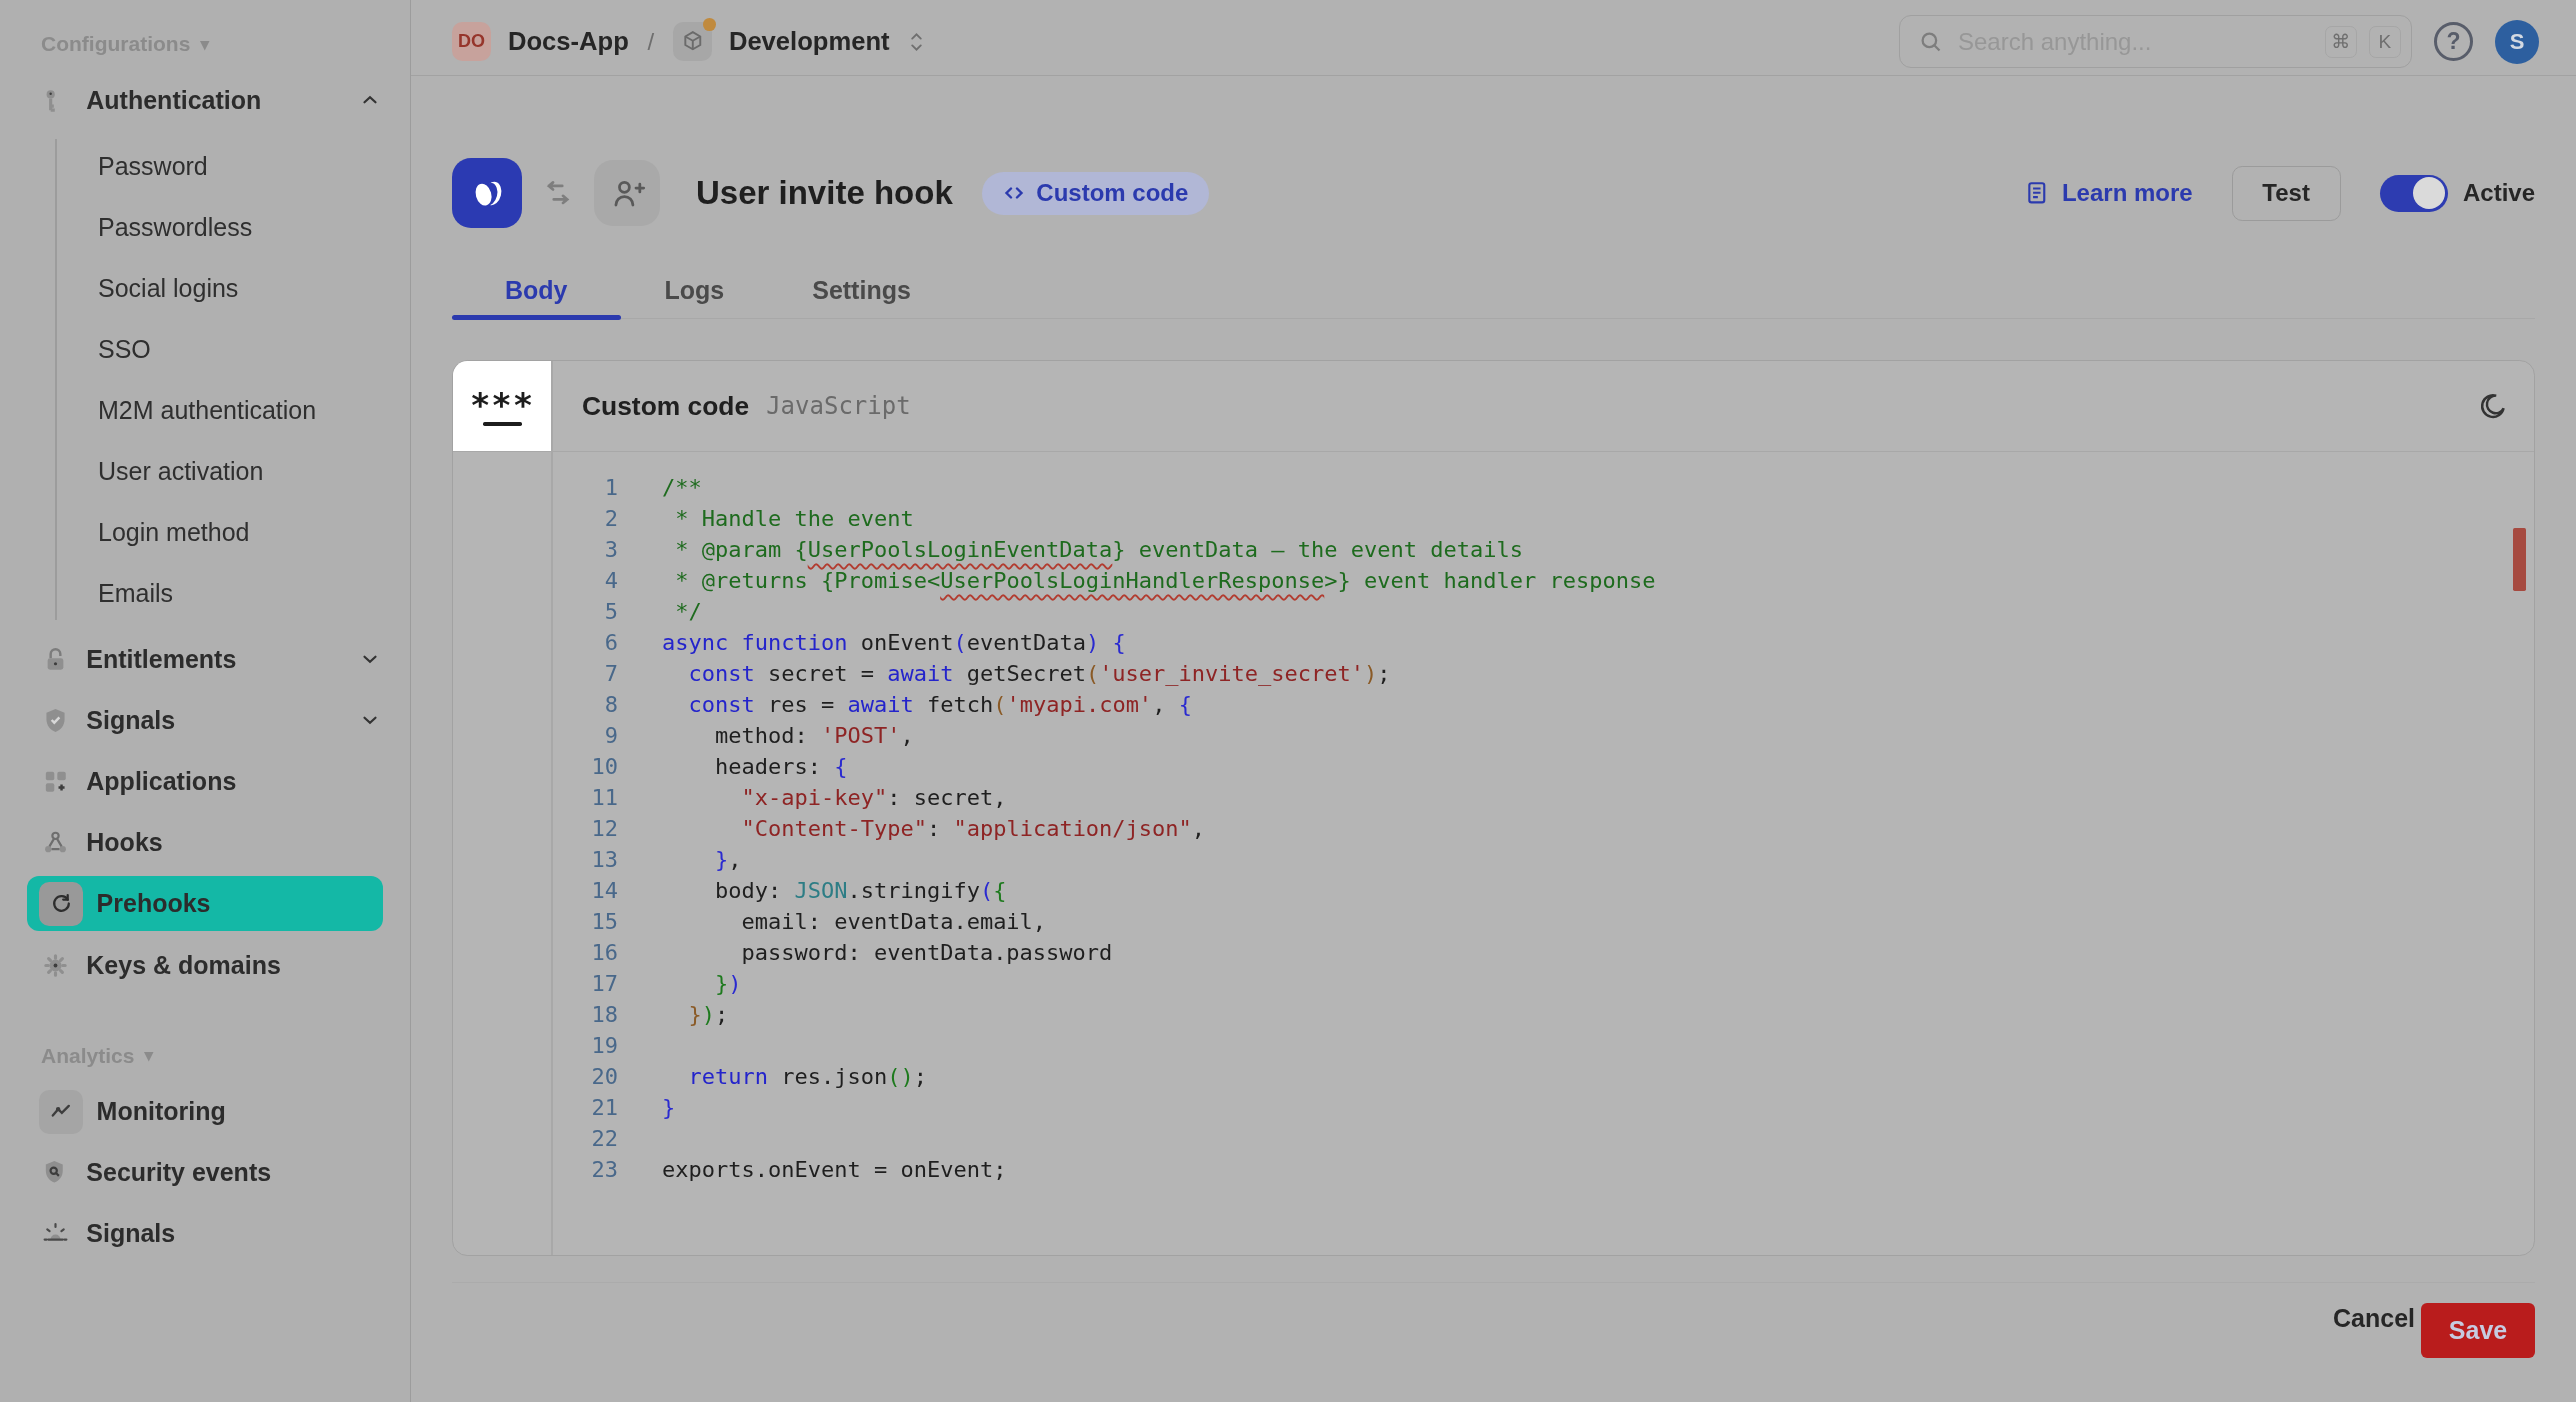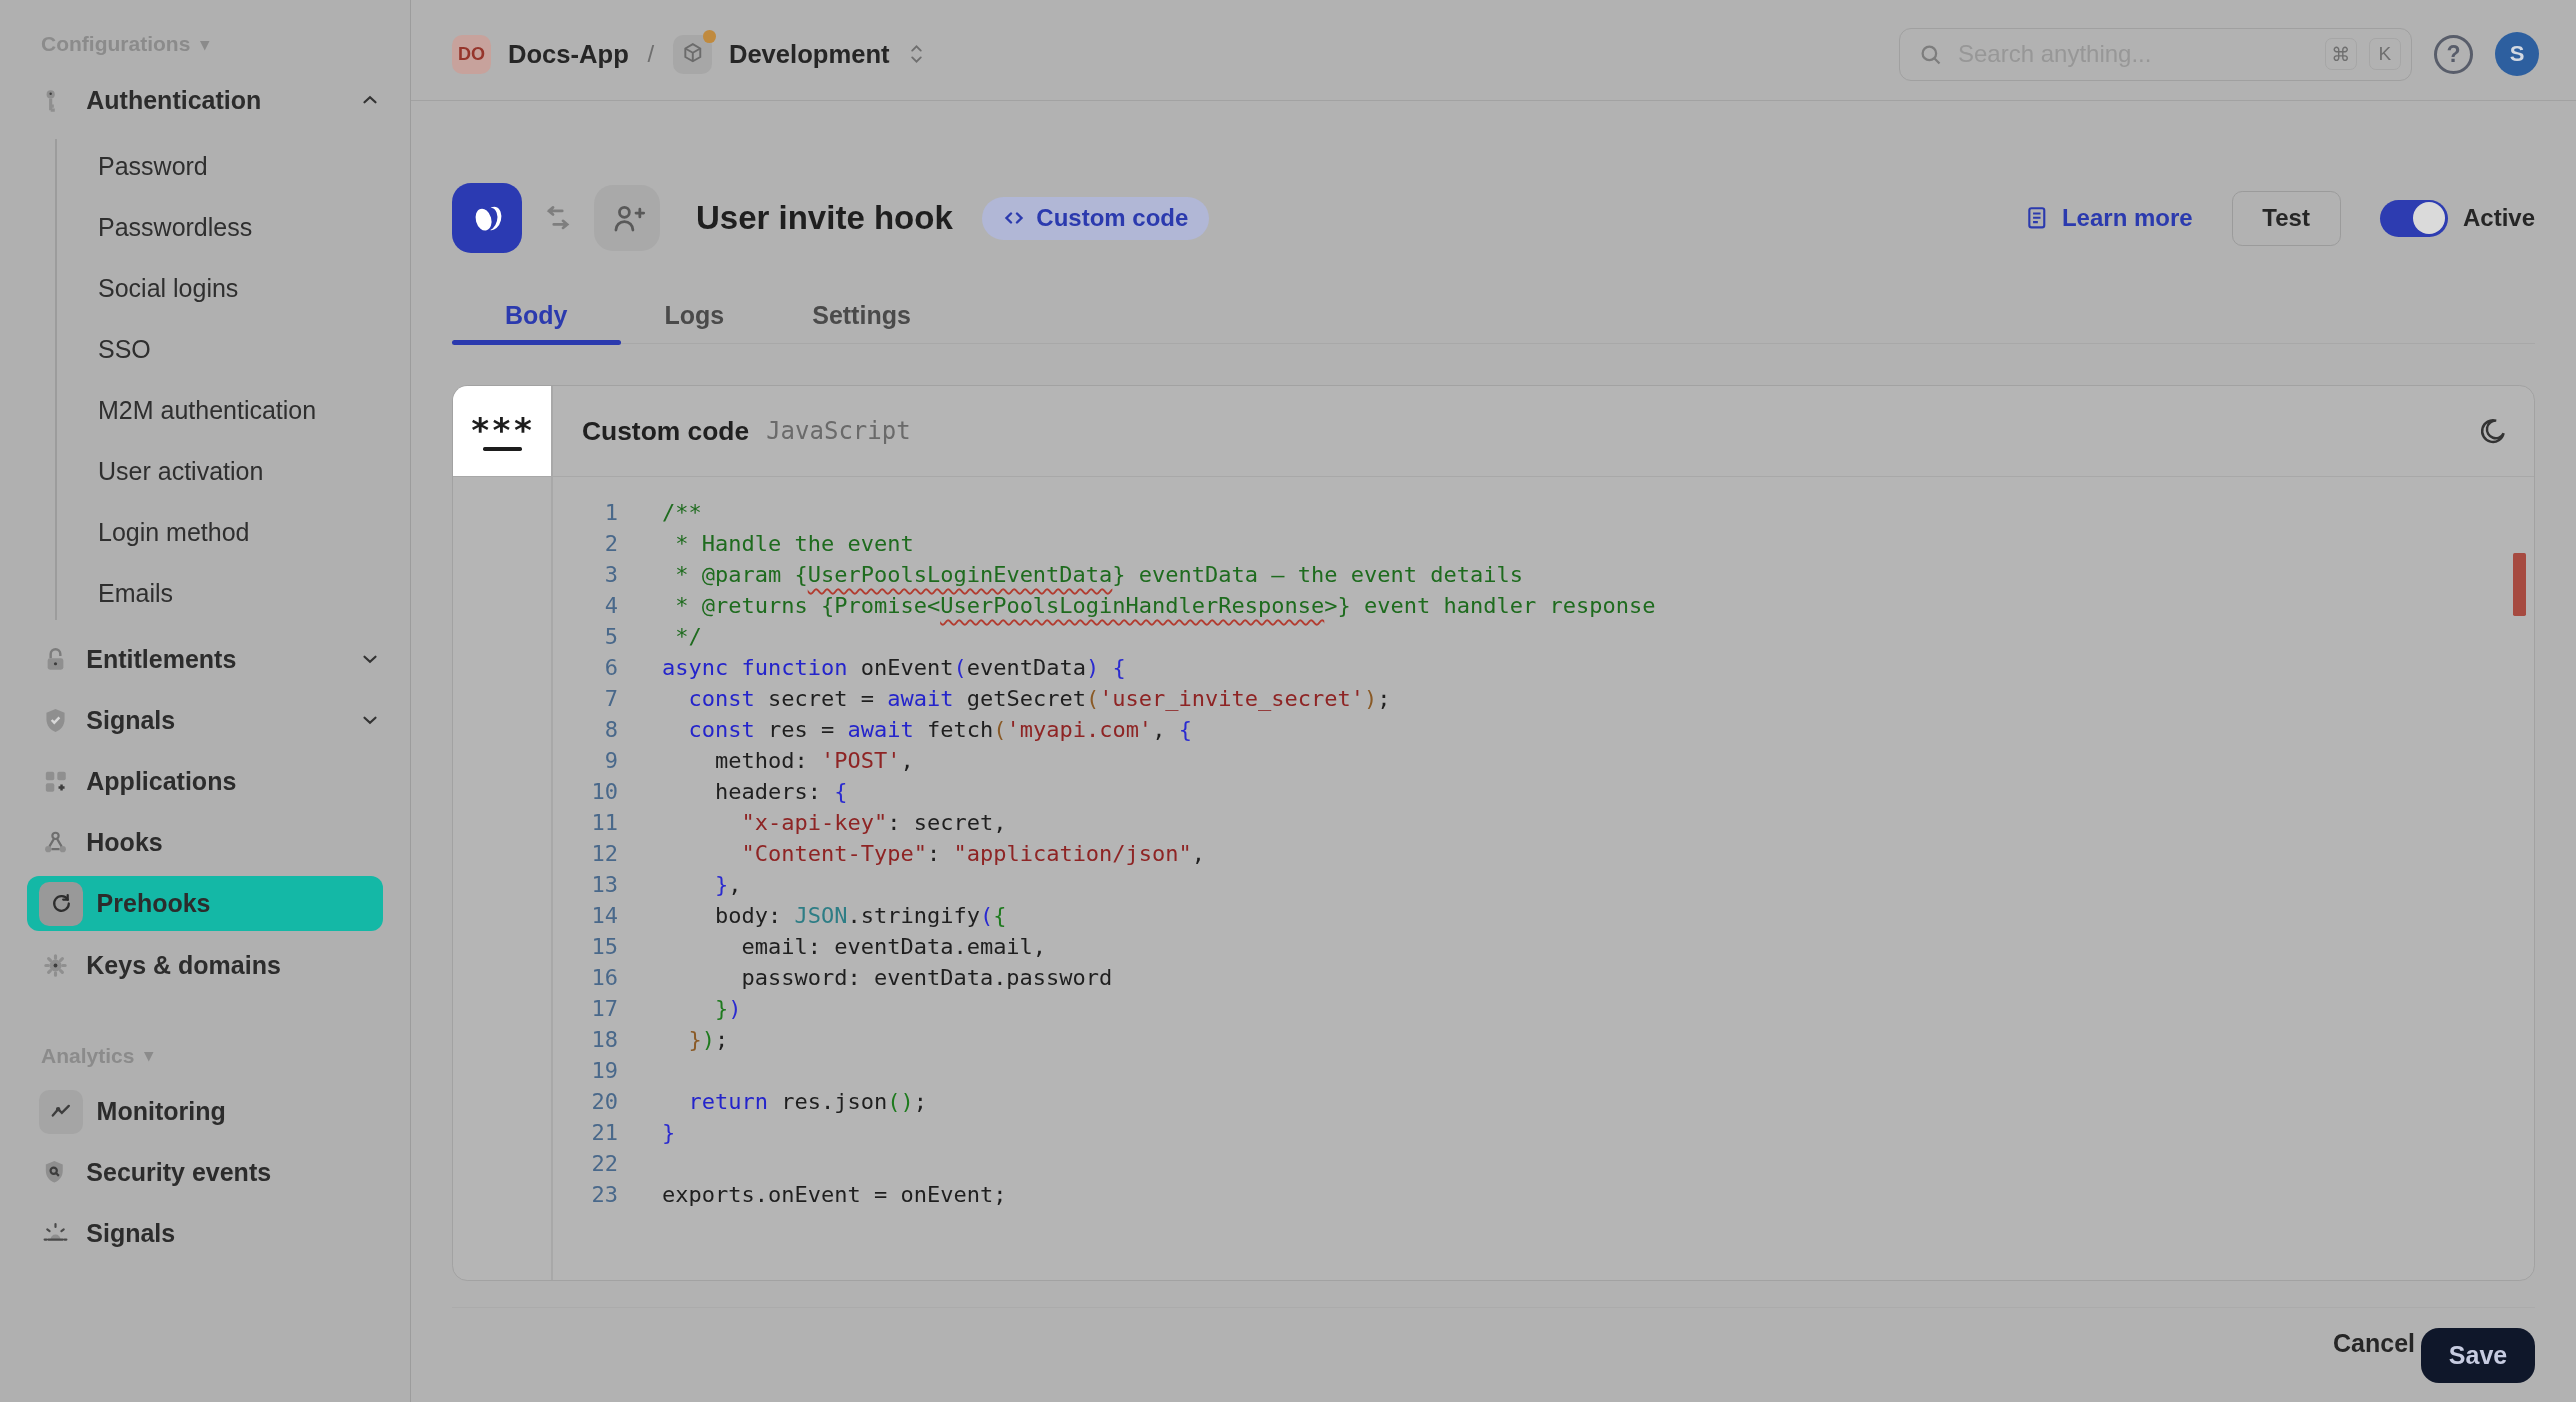--- a/index.html
+++ b/index.html
@@ -17,21 +17,21 @@
   .section-label .tri{font-size:17px;color:#8b8b8b}
   .sub-list{position:relative;padding:5.1px 0}
   .sub-list::before{content:"";position:absolute;left:55px;top:8.5px;bottom:8.5px;width:1.7px;background:#9c9c9c}
   .sub-item{height:61px;display:flex;align-items:center;padding-left:98px;font-size:25px;font-weight:500;color:#2f2f2f;cursor:pointer;box-sizing:border-box}
   .nav-row.selected{background:#14b8a6;border-radius:12px;margin:3.4px 27px;height:55px;padding-left:12px;font-weight:700}
   .icon-chip{width:44px;height:44px;border-radius:10.2px;background:#999;display:flex;align-items:center;justify-content:center;margin-right:13.6px;flex:none}
   .icon-chip.light{background:#a5a5a5}
 
   
   .main{flex:1;display:flex;flex-direction:column;min-width:0}
-  .topbar{height:101px;flex:none;border-bottom:1.7px solid #a2a2a2;display:flex;align-items:center;padding:8px 37px 0 41px;box-sizing:border-box;gap:22px}
+  .topbar{height:76px;flex:none;border-bottom:1.7px solid #a2a2a2;display:flex;align-items:center;padding:8px 37px 0 41px;box-sizing:border-box;gap:22px}
   .breadcrumb{display:flex;align-items:center;gap:17px;flex:1}
   .proj-chip{width:39px;height:39px;border-radius:10.2px;background:#c7a29c;color:#96352b;font-weight:700;font-size:18px;display:flex;align-items:center;justify-content:center}
   .crumb-name{font-size:25.6px;font-weight:700}
   .crumb-sep{font-size:24px;color:#6f6f6f;font-weight:500;margin:0 1.7px}
   .env-chip{position:relative;width:39px;height:39px;border-radius:10.2px;background:#a7a7a7;display:flex;align-items:center;justify-content:center}
   .env-dot{position:absolute;top:-4.3px;right:-4.3px;width:12.8px;height:12.8px;border-radius:50%;background:#c08a3e}
   .searchbox{width:513px;height:53px;border:1.7px solid #a0a0a0;border-radius:12px;display:flex;align-items:center;padding:0 10.2px 0 17px;box-sizing:border-box;gap:12px;flex:none}
   .search-input{flex:1;border:none;background:transparent;outline:none;font-size:24px;color:#4a4a4a;font-family:inherit;min-width:0}
   .search-input::placeholder{color:#979797}
   .kbd{width:32px;height:32px;border:1.7px solid #a6a6a6;border-radius:6.8px;color:#6f6f6f;font-size:19px;display:flex;align-items:center;justify-content:center;box-sizing:border-box;flex:none}
@@ -81,21 +81,21 @@
   .t-cls{color:#2d7d85}
   .t-bb{color:#2a2ad0}
   .t-bg{color:#1e7a1e}
   .t-bbr{color:#8a5a26}
   .wavy{text-decoration-line:underline;text-decoration-style:wavy;text-decoration-color:#b23c30;text-decoration-thickness:2.1px;text-underline-offset:6px}
   .scroll-marker{position:absolute;right:7.7px;top:167px;width:13.6px;height:63px;background:#a64a40;border-radius:1.7px}
 
   
   .page-footer{margin-top:25.6px;border-top:1.7px solid #ababab;padding-top:20.4px;display:flex;align-items:flex-start;justify-content:flex-end;}
   .cancel-btn{font-size:25px;font-weight:600;color:#262626;background:none;border:none;cursor:pointer;font-family:inherit}
-  .save-btn{width:114px;height:55px;border-radius:18px;background:#0f172a;color:#c6cbe0;font-size:25px;font-weight:600;border:none;display:flex;align-items:center;justify-content:center;cursor:default;font-family:inherit}
+  .save-btn{width:114px;height:55px;border-radius:6px;background:#b91c1c;color:#c6cbe0;font-size:25px;font-weight:600;border:none;display:flex;align-items:center;justify-content:center;cursor:default;font-family:inherit}
 
   svg{display:block}
 </style>
 </head>
 <body>
 
 <div class="app">
 
   <aside class="sidebar">
 

